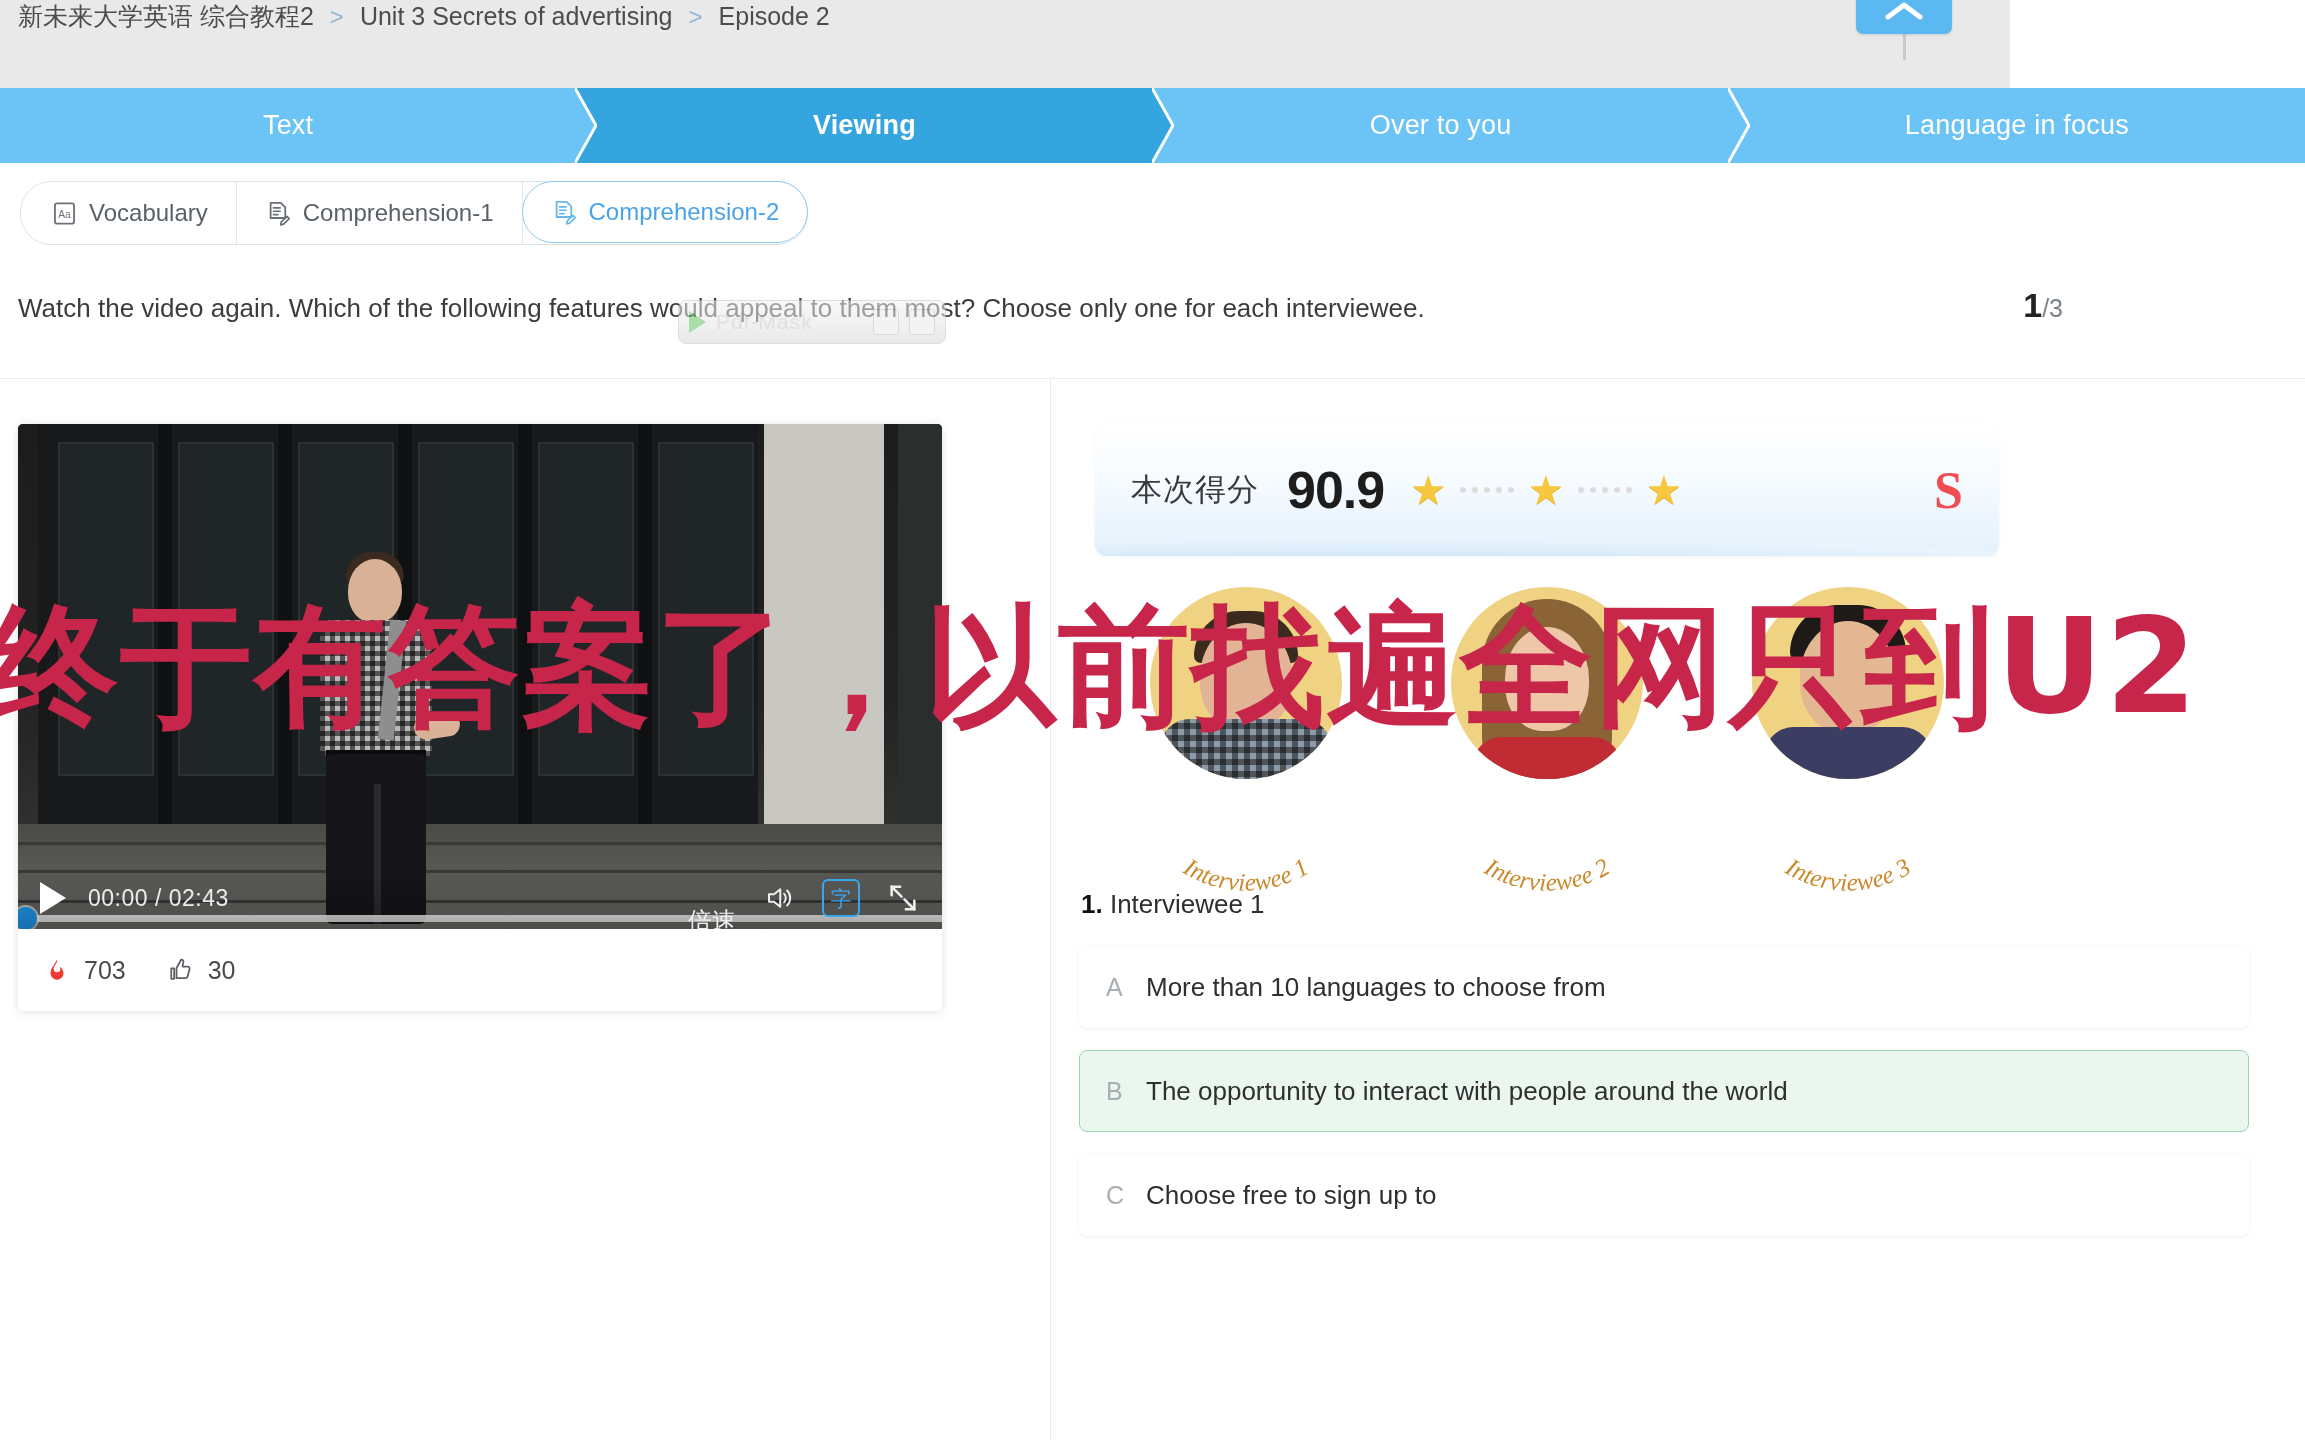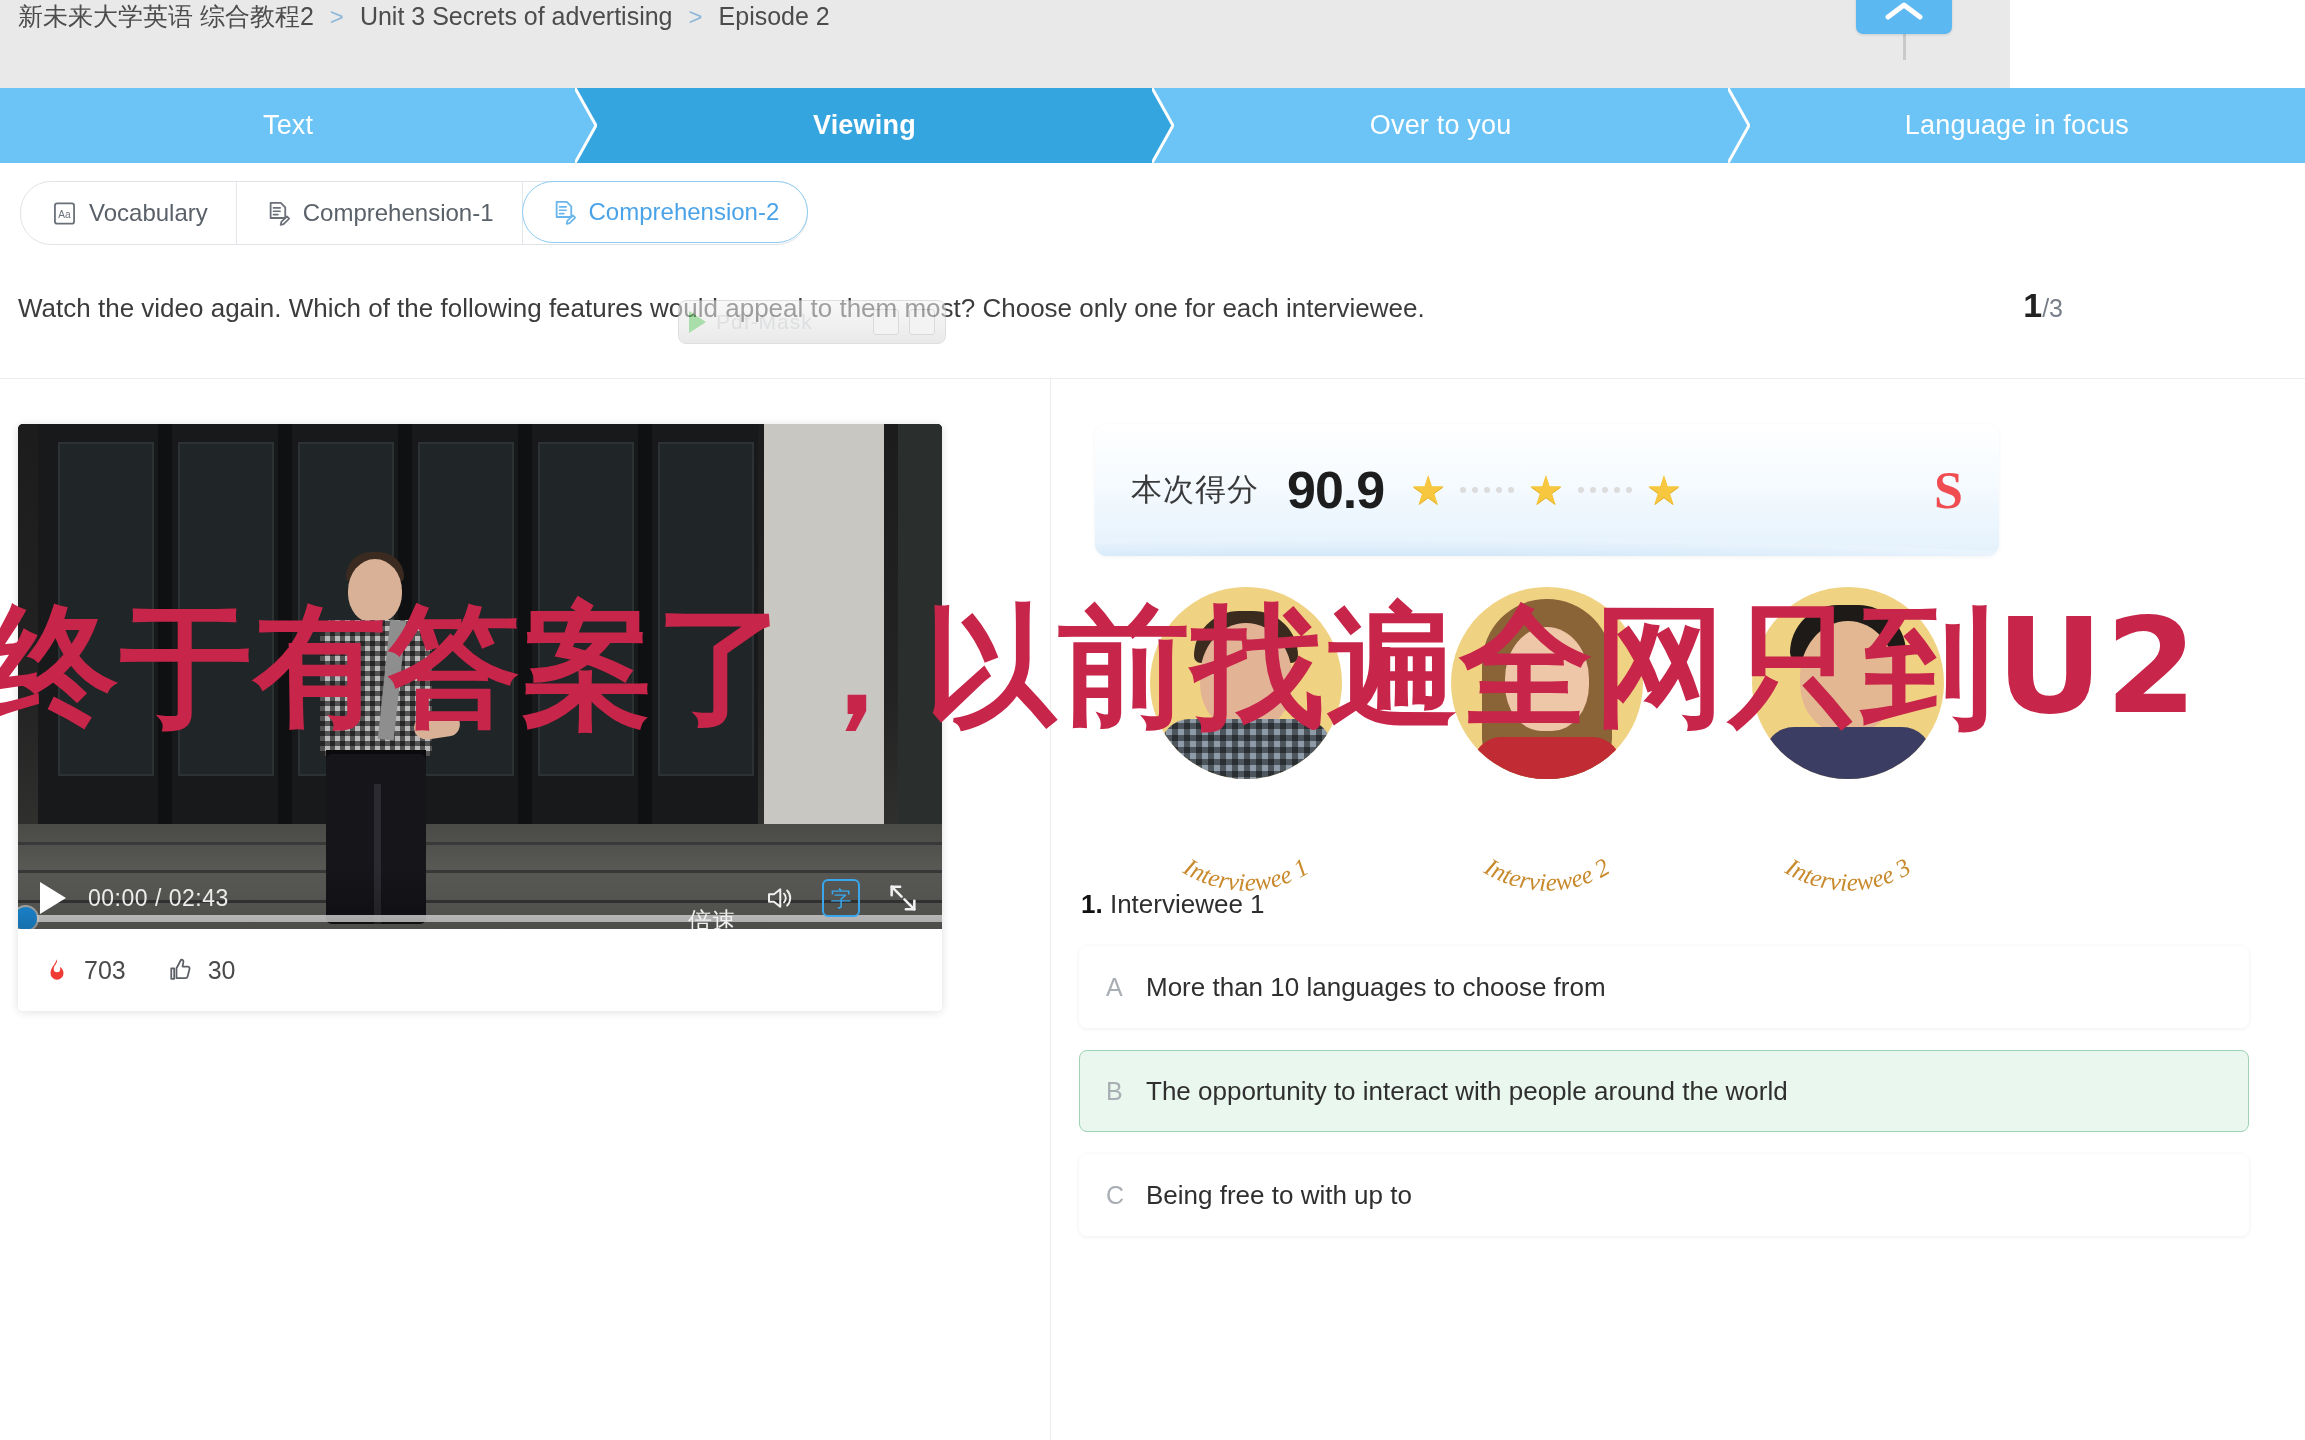--- a/index.html
+++ b/index.html
@@ -532,19 +532,19 @@
         <span class="opt-text">More than 10 languages to choose from</span>
       </div>
 
       <div class="option correct">
         <span class="opt-letter">B</span>
         <span class="opt-text">The opportunity to interact with people around the world</span>
       </div>
 
       <div class="option">
         <span class="opt-letter">C</span>
-        <span class="opt-text">Being free to with up to</span>
+        <span class="opt-text">Choose free to sign up to</span>
       </div>
     </div>
   </div>
 </div>
 
 <div class="red-overlay">终于有答案了，以前找遍全网只到U2</div>
 
 </body></html>

